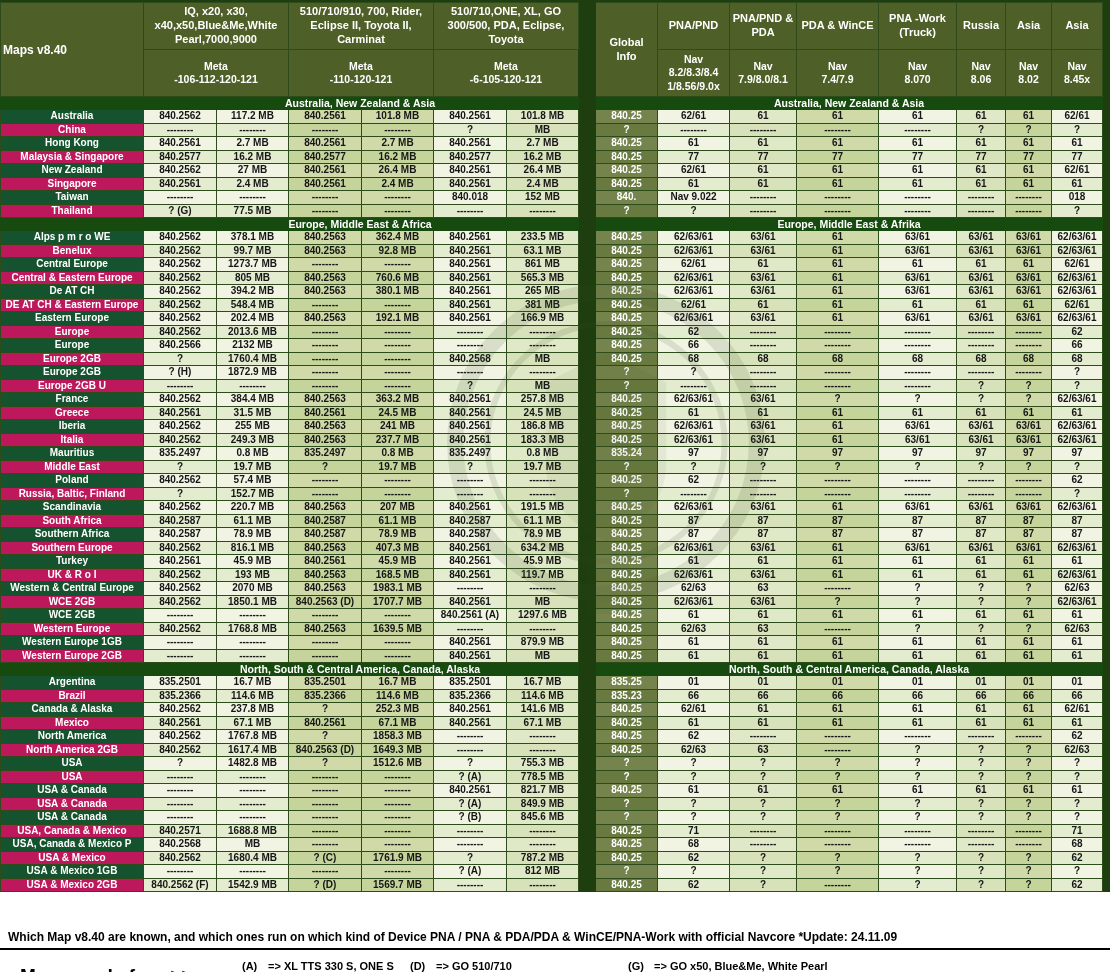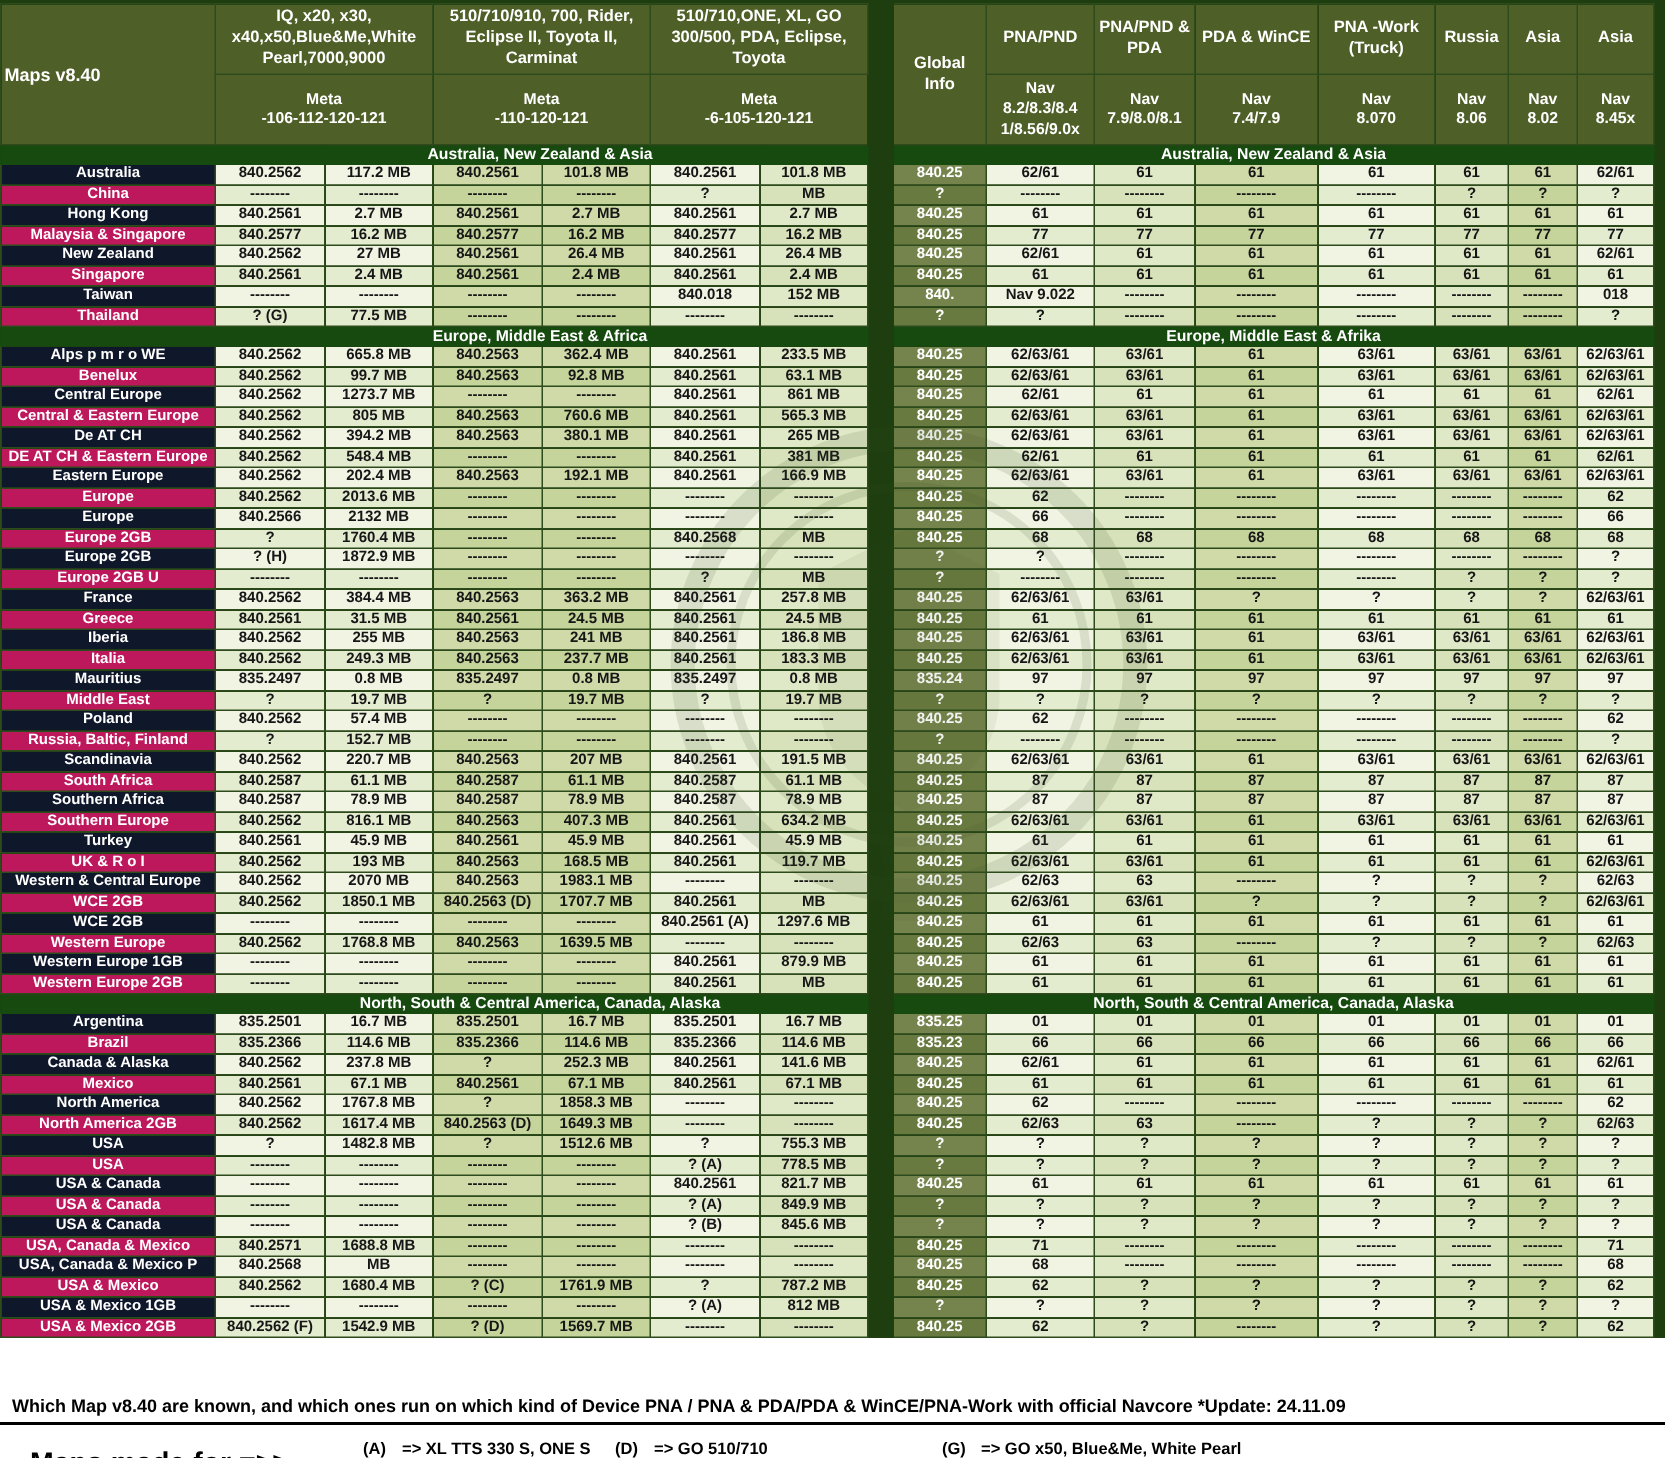--- a/index.html
+++ b/index.html
@@ -12,21 +12,21 @@
   .hrow1 td{height:46px;}
   .hrow2 td{height:46px;}
   .meta div{font-size:10.5px;}
   
   .sec{background:#164a0e;color:#ffffff;text-align:center;font-size:10.5px;height:12px;border-color:#164a0e;}
   .secL{padding-left:143px;}
   .gap{background:#1e3e10;border-top:none;border-bottom:none;border-color:#1e3e10;}
   
   .drow td{height:12.5px;font-size:10px;text-align:center;line-height:12px;}
   .lab{color:#ffffff;}
-  tr.odd .lab{background:#0f172a;}
+  tr.odd .lab{background:#14532d;}
   tr.even .lab{background:#be185d;}
   tr.odd .glob{background:#75834c;color:#fff;}
   tr.even .glob{background:#697a40;color:#fff;}
   tr.odd .cA{background:#f1f4e3;}
   tr.even .cA{background:#e4ecd0;}
   tr.odd .cB{background:#e0e9c7;}
   tr.even .cB{background:#d7e2ba;}
   tr.odd .cC{background:#cfdaa8;}
   tr.even .cC{background:#c5d49a;}
   
@@ -277,21 +277,21 @@
           <td class="cA">?</td>
         </tr>
         <tr>
           <td class="sec secL" colspan="7">Europe, Middle East &amp; Africa</td>
           <td class="gap"></td>
           <td class="sec" colspan="8">Europe, Middle East &amp; Afrika</td>
         </tr>
         <tr class="drow odd">
           <td class="lab">Alps p m r o WE</td>
           <td class="cA">840.2562</td>
-          <td class="cA">665.8 MB</td>
+          <td class="cA">378.1 MB</td>
           <td class="cC">840.2563</td>
           <td class="cC">362.4 MB</td>
           <td class="cA">840.2561</td>
           <td class="cB">233.5 MB</td>
           <td class="gap"></td>
           <td class="glob">840.25</td>
           <td class="cA">62/63/61</td>
           <td class="cB">63/61</td>
           <td class="cC">61</td>
           <td class="cA">63/61</td>

